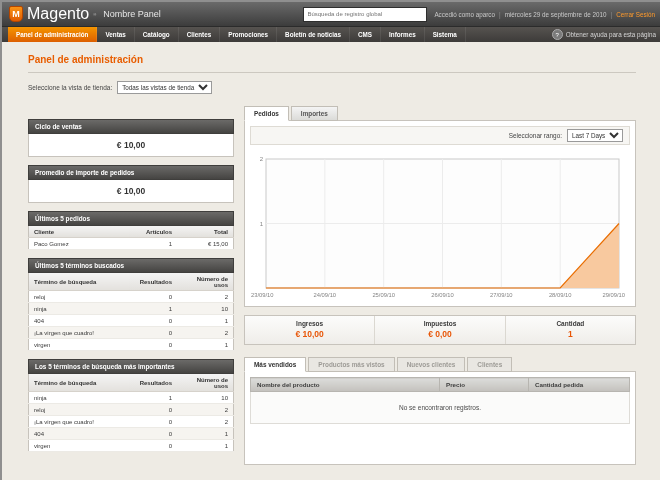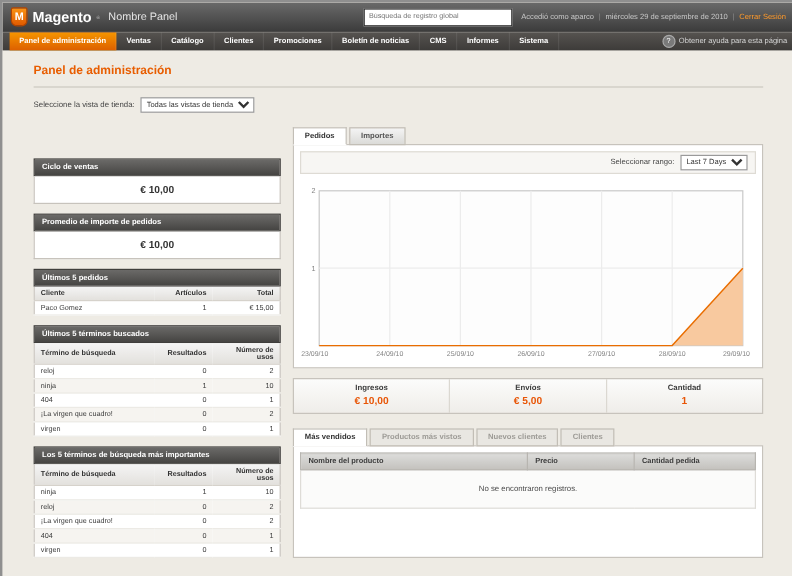--- a/index.html
+++ b/index.html
@@ -3,21 +3,21 @@
 <meta charset="utf-8">
 <style>
   html,body{margin:0;padding:0}
   body{background:#707070;font-family:"Liberation Sans","DejaVu Sans",sans-serif;-webkit-font-smoothing:antialiased}
   .window{width:660px;height:480px;border:2px solid #8f8f8f;background:#eeebe4;overflow:hidden;position:relative}
 
   
   .topbar{height:24px;background:linear-gradient(#6a6a6a,#3c3c3c);display:flex;align-items:center;padding:0 7px;border-bottom:1px solid #2b2b2b}
   .logo{display:flex;align-items:center;gap:4px;min-width:104px}
   .logo-badge{width:12px;height:14px;background:linear-gradient(#f99315,#e05a00);color:#fff;font-size:9px;font-weight:bold;display:flex;align-items:center;justify-content:center;border-radius:2px 2px 5px 5px;border:1px solid #b34600}
-  .logo-name{color:#fff;font-size:12px;font-weight:bold}
+  .logo-name{color:#fff;font-size:16px;font-weight:normal}
   .logo-reg{color:#ccc;font-size:4px;vertical-align:super}
   .logo-suffix{color:#e6e6e6;font-size:9px;margin-left:3px}
   .top-spacer{flex:1}
   .global-search{width:116px;height:13px;border:1px solid #2e2e2e;background:#fff;font-size:6px;color:#666;padding:0 3px;font-family:inherit}
   .top-meta{display:flex;align-items:center;gap:4px;color:#c9c9c9;font-size:6.3px;white-space:nowrap;margin-left:7px}
   .top-meta .sep{color:#8a8a8a}
   .logout{color:#ff9a2b;cursor:pointer}
 
   
   .navbar{height:15px;background:linear-gradient(#565350,#3d3b39);display:flex;align-items:stretch;padding:0 6px}
@@ -25,21 +25,21 @@
   .nav-item.active{background:linear-gradient(#f59500,#dd5f00)}
   .nav-help{margin-left:auto;display:flex;align-items:center;gap:3px;color:#d5d5d5;font-size:6.3px;cursor:pointer;white-space:nowrap}
   .help-icon{width:9px;height:9px;border-radius:50%;background:#7a7a7a;border:1px solid #a9a9a9;color:#fff;font-size:6px;display:flex;align-items:center;justify-content:center}
 
   
   .content{padding:0 26px}
   .page-title{margin:12px 0 0;color:#e85d00;font-size:10px;font-weight:bold}
   hr.rule{border:none;border-top:1px solid #ccc8c0;margin:7px 0 0}
   .store-switcher{margin-top:8px;font-size:6.5px;color:#444;display:flex;align-items:center;gap:5px}
   select{font-size:6.3px;border:1px solid #9a9a9a;background:#fff;color:#333;height:13px;font-family:inherit}
-  .columns{display:flex;gap:10px;margin-top:12px;align-items:flex-end}
+  .columns{display:flex;gap:10px;margin-top:12px;align-items:center}
 
   
   .col-left{width:206px;flex:none;display:flex;flex-direction:column;gap:8px}
   .box-head{background:linear-gradient(#6b6a68,#454442);color:#fff;font-size:6.4px;font-weight:bold;padding:3px 6px;border:1px solid #3f3e3c}
   .box-value{background:#fff;border:1px solid #c7c3bc;border-top:none;text-align:center;font-size:8.5px;font-weight:bold;color:#333;padding:6px 0}
   .mini-table{width:100%;border-collapse:collapse;background:#fff;border:1px solid #c7c3bc;border-top:none;font-size:6px;color:#3a3a3a}
   .mini-table th{background:linear-gradient(#f4f4f4,#e3e1dd);font-weight:bold;text-align:left;padding:2.5px 5px;border-bottom:1px solid #d6d2cb;color:#333}
   .mini-table td{padding:2.5px 5px;border-bottom:1px solid #eceae5;background:#fff}
   .mini-table tr.alt td{background:#f6f4f0}
   .mini-table th.num{text-align:right}
@@ -271,22 +271,22 @@
               <text x="375" y="146" text-anchor="end" font-size="5.8" fill="#848484">29/09/10</text>
             </svg>
         </div>
 
         <div class="stats">
           <div class="stat">
             <div class="stat-label">Ingresos</div>
             <div class="stat-value">€ 10,00</div>
           </div>
           <div class="stat">
-            <div class="stat-label">Envíos</div>
-            <div class="stat-value">€ 5,00</div>
+            <div class="stat-label">Impuestos</div>
+            <div class="stat-value">€ 0,00</div>
           </div>
           <div class="stat">
             <div class="stat-label">Cantidad</div>
             <div class="stat-value">1</div>
           </div>
         </div>
 
         <div class="tabs bottom-tabs">
           <div class="tab active">Más vendidos</div>
           <div class="tab disabled">Productos más vistos</div>

